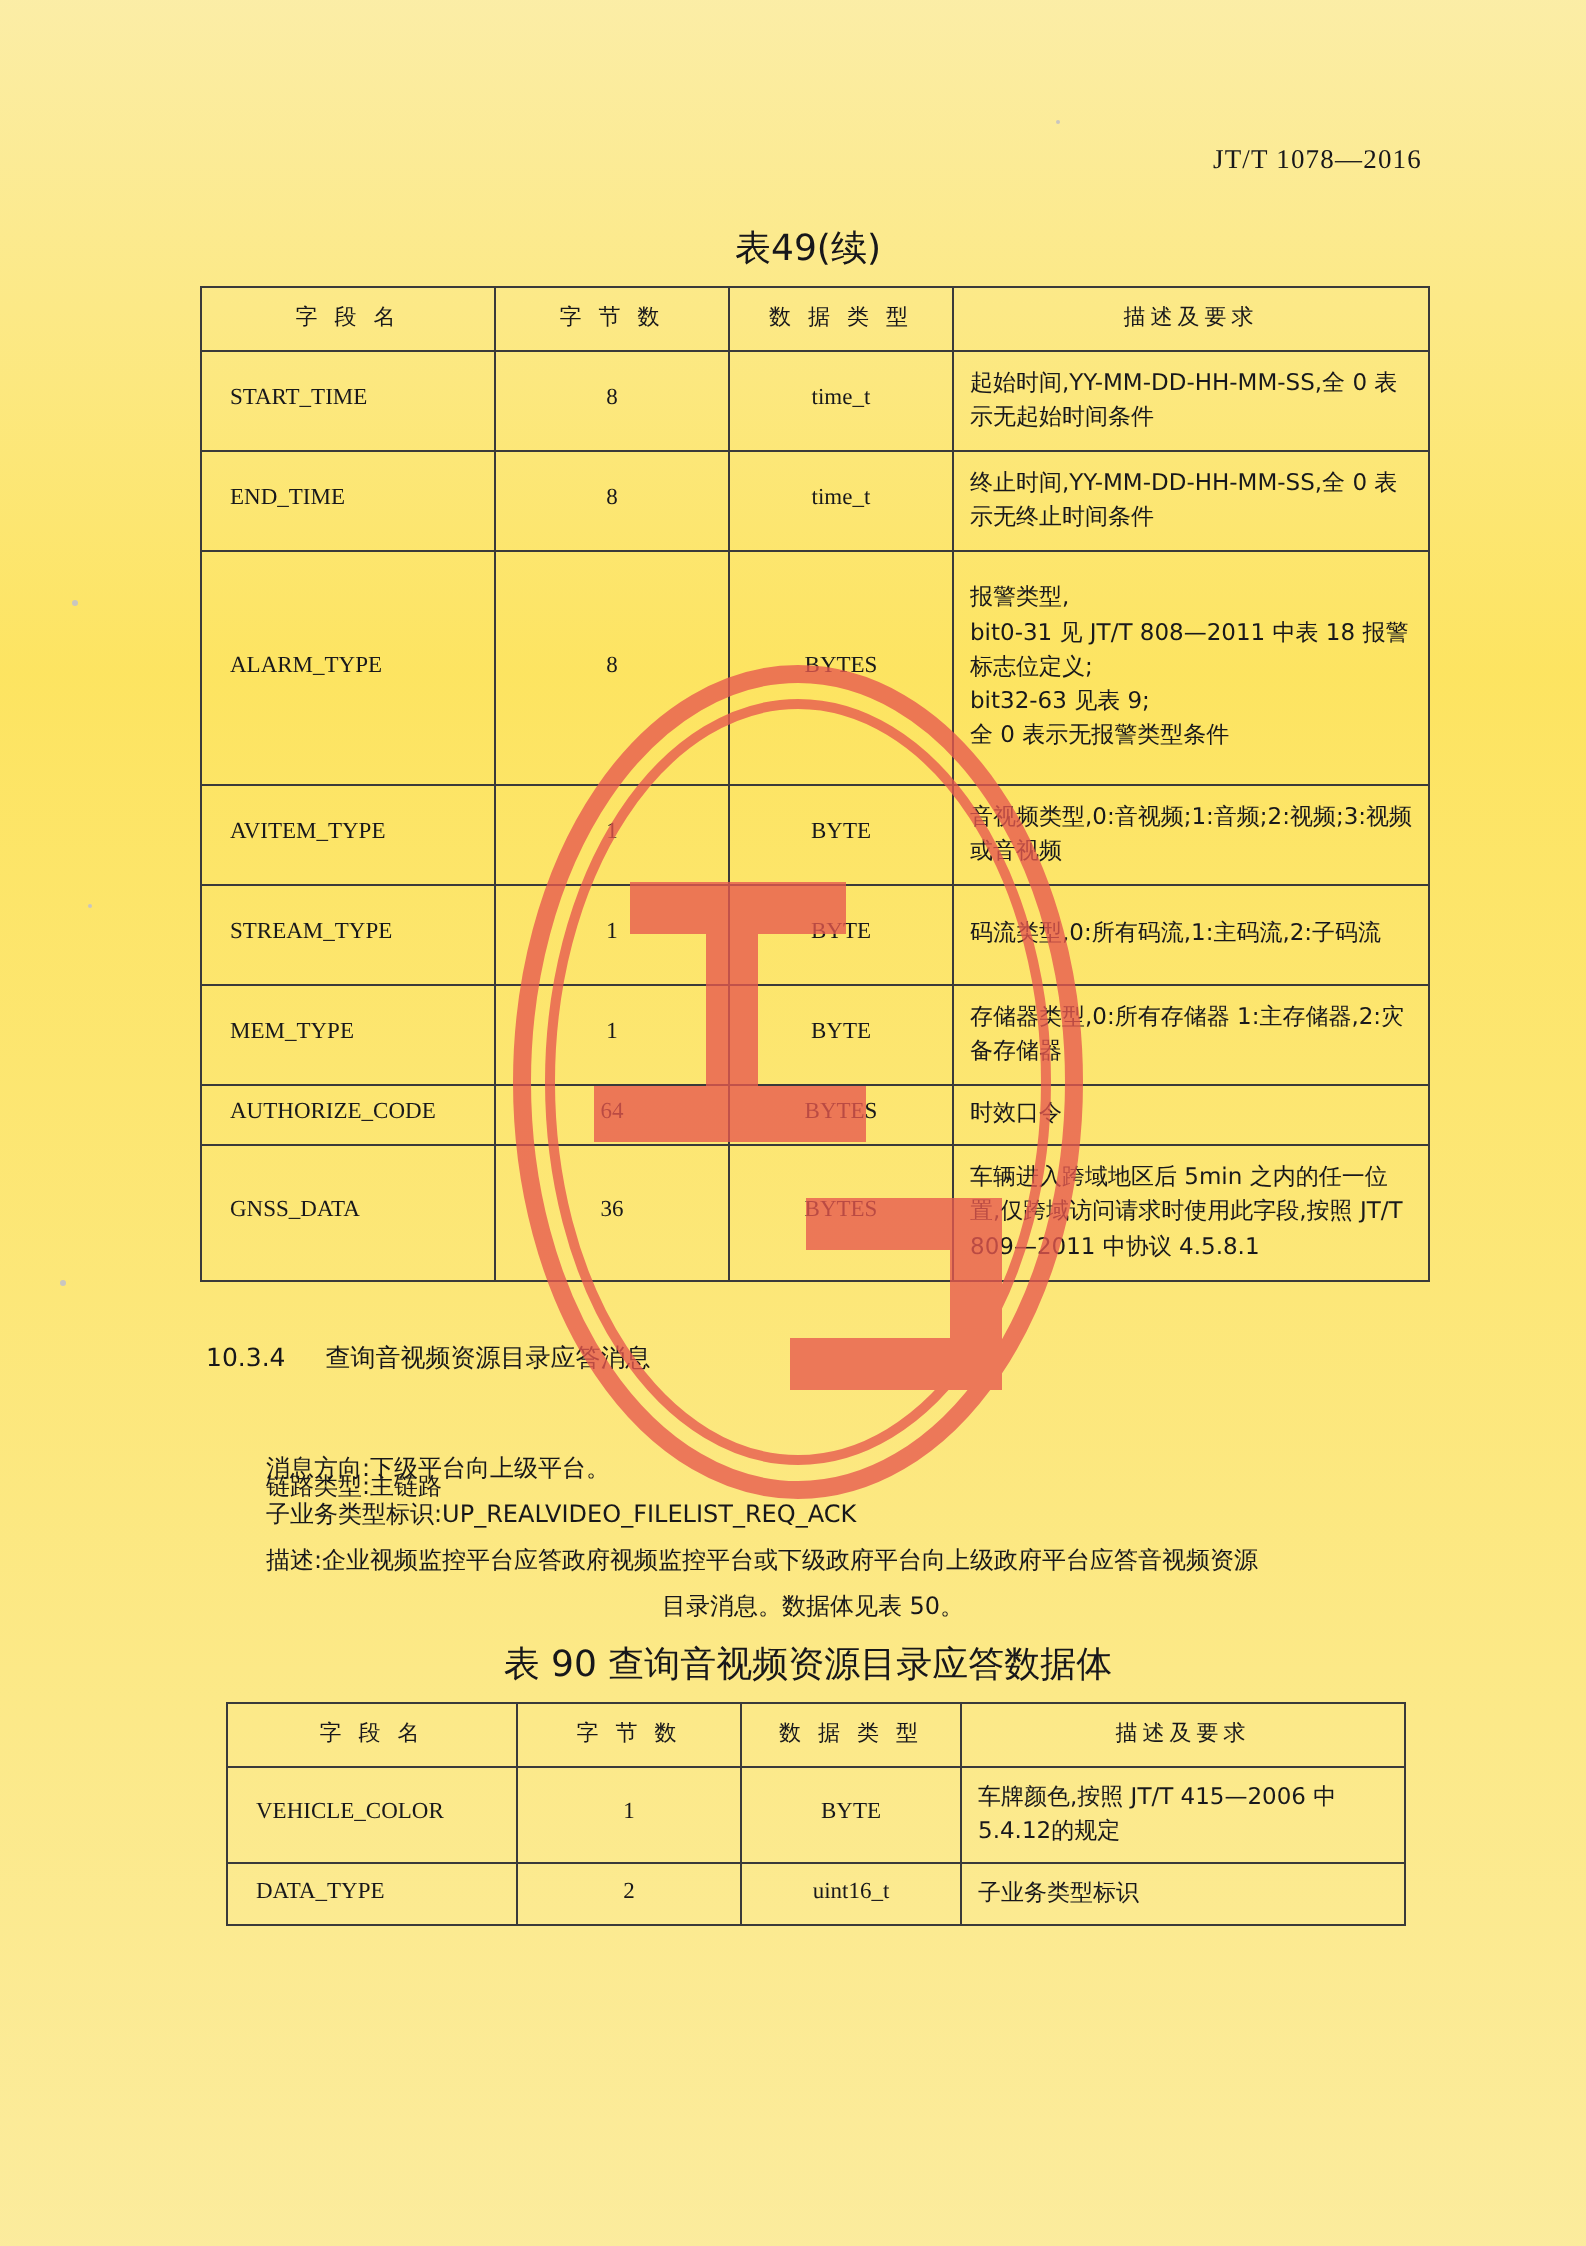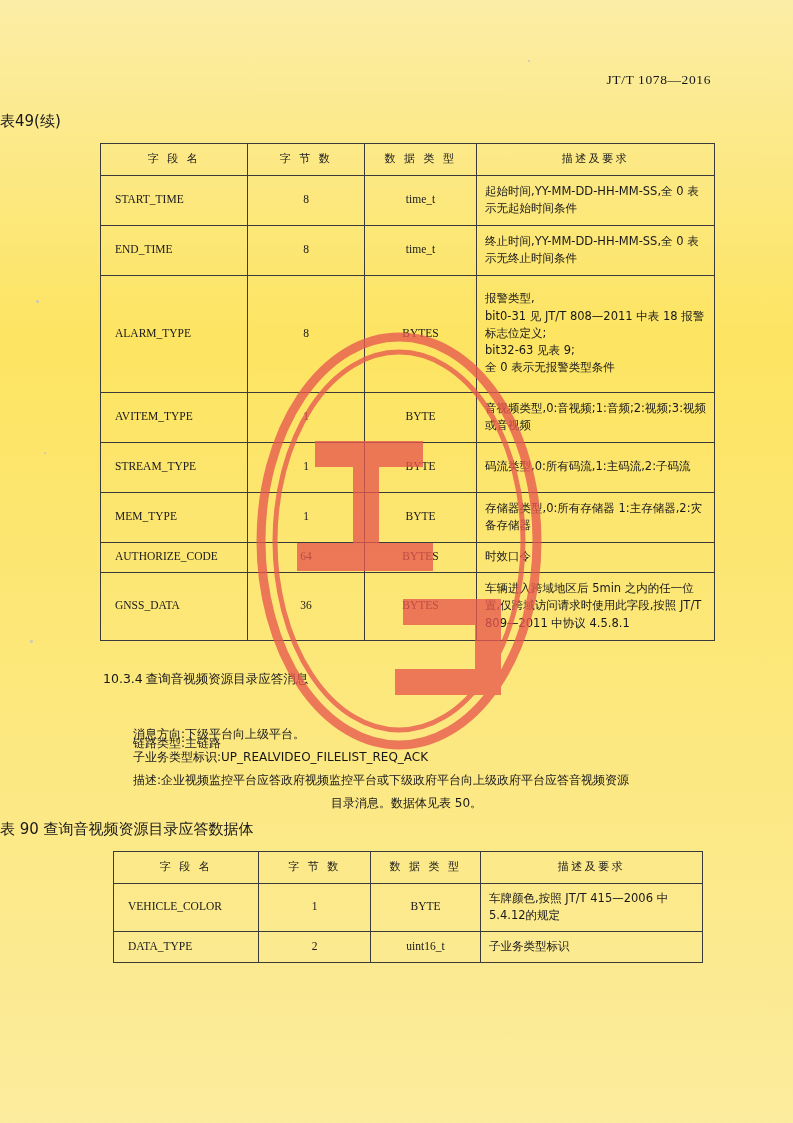--- a/index.html
+++ b/index.html
@@ -35,24 +35,25 @@
   .header {
     position: absolute;
     top: 72px;
     right: 82px;
     font-size: 13.5px;
     letter-spacing: 0.6px;
     color: #17171a;
     font-family: "Liberation Serif", serif;
   }
   .tbl-caption {
-    text-align: left;
-    font-size: 15px;
+    text-align: center;
+    font-size: 18px;
     color: #17171a;
     font-family: "DejaVu Sans", sans-serif;
+    margin-left: 15px;
   }
   #cap49 {
     position: absolute;
     top: 112px;
     left: 0;
     right: 0;
   }
   table.doc {
     position: absolute;
     border-collapse: collapse;
@@ -101,21 +102,21 @@
     width: 589px;
   }
   .sect-head {
     position: absolute;
     top: 671px;
     left: 103px;
     font-family: "DejaVu Sans", sans-serif;
     font-size: 12.5px;
     color: #17171a;
   }
-  .sect-head .num { margin-right: 3px; }
+  .sect-head .num { margin-right: 20px; }
   .para {
     position: absolute;
     font-family: "DejaVu Sans", sans-serif;
     font-size: 12px;
     line-height: 1.95;
     color: #17171a;
   }
   #p1 { top: 732px; left: 133px; }
   #p2 { top: 723px; left: 133px; }
   #p3 { top: 746px; left: 133px; }

